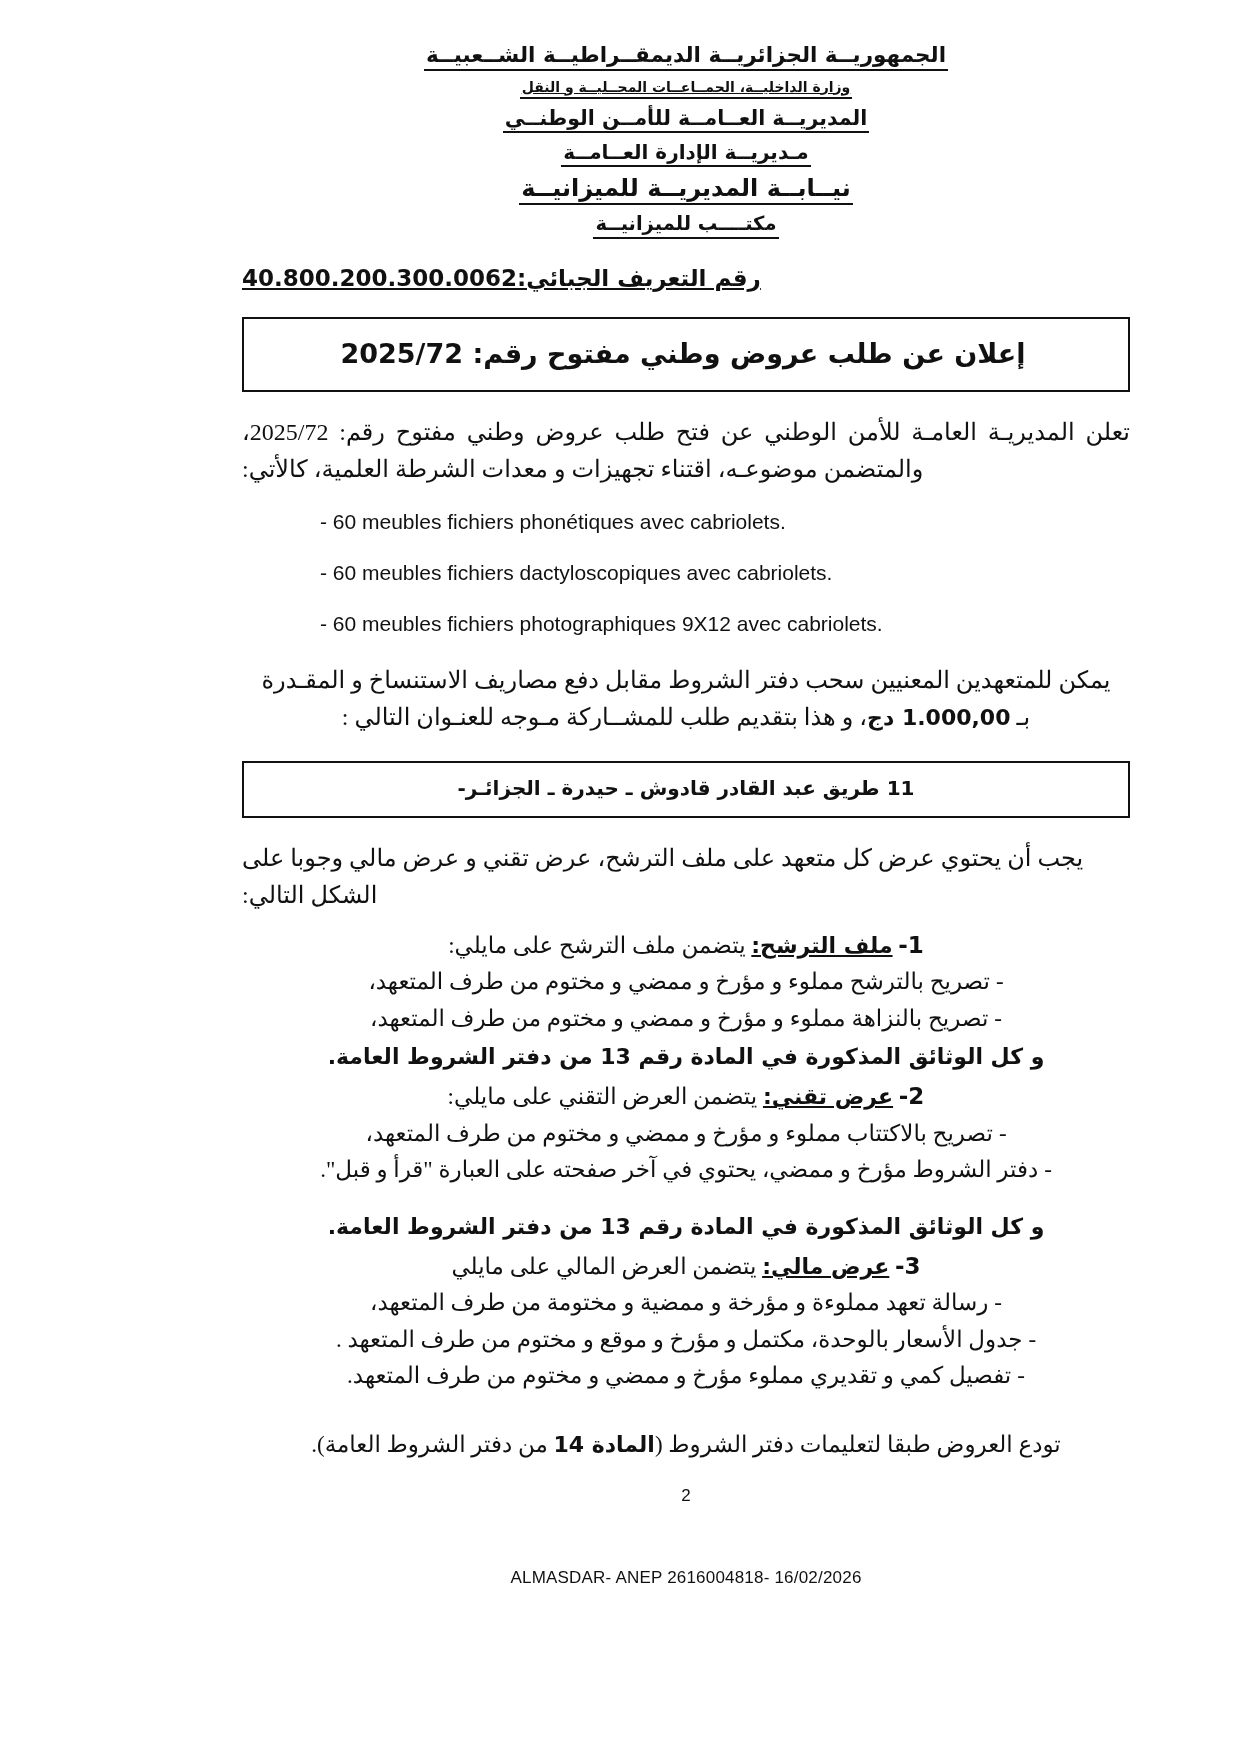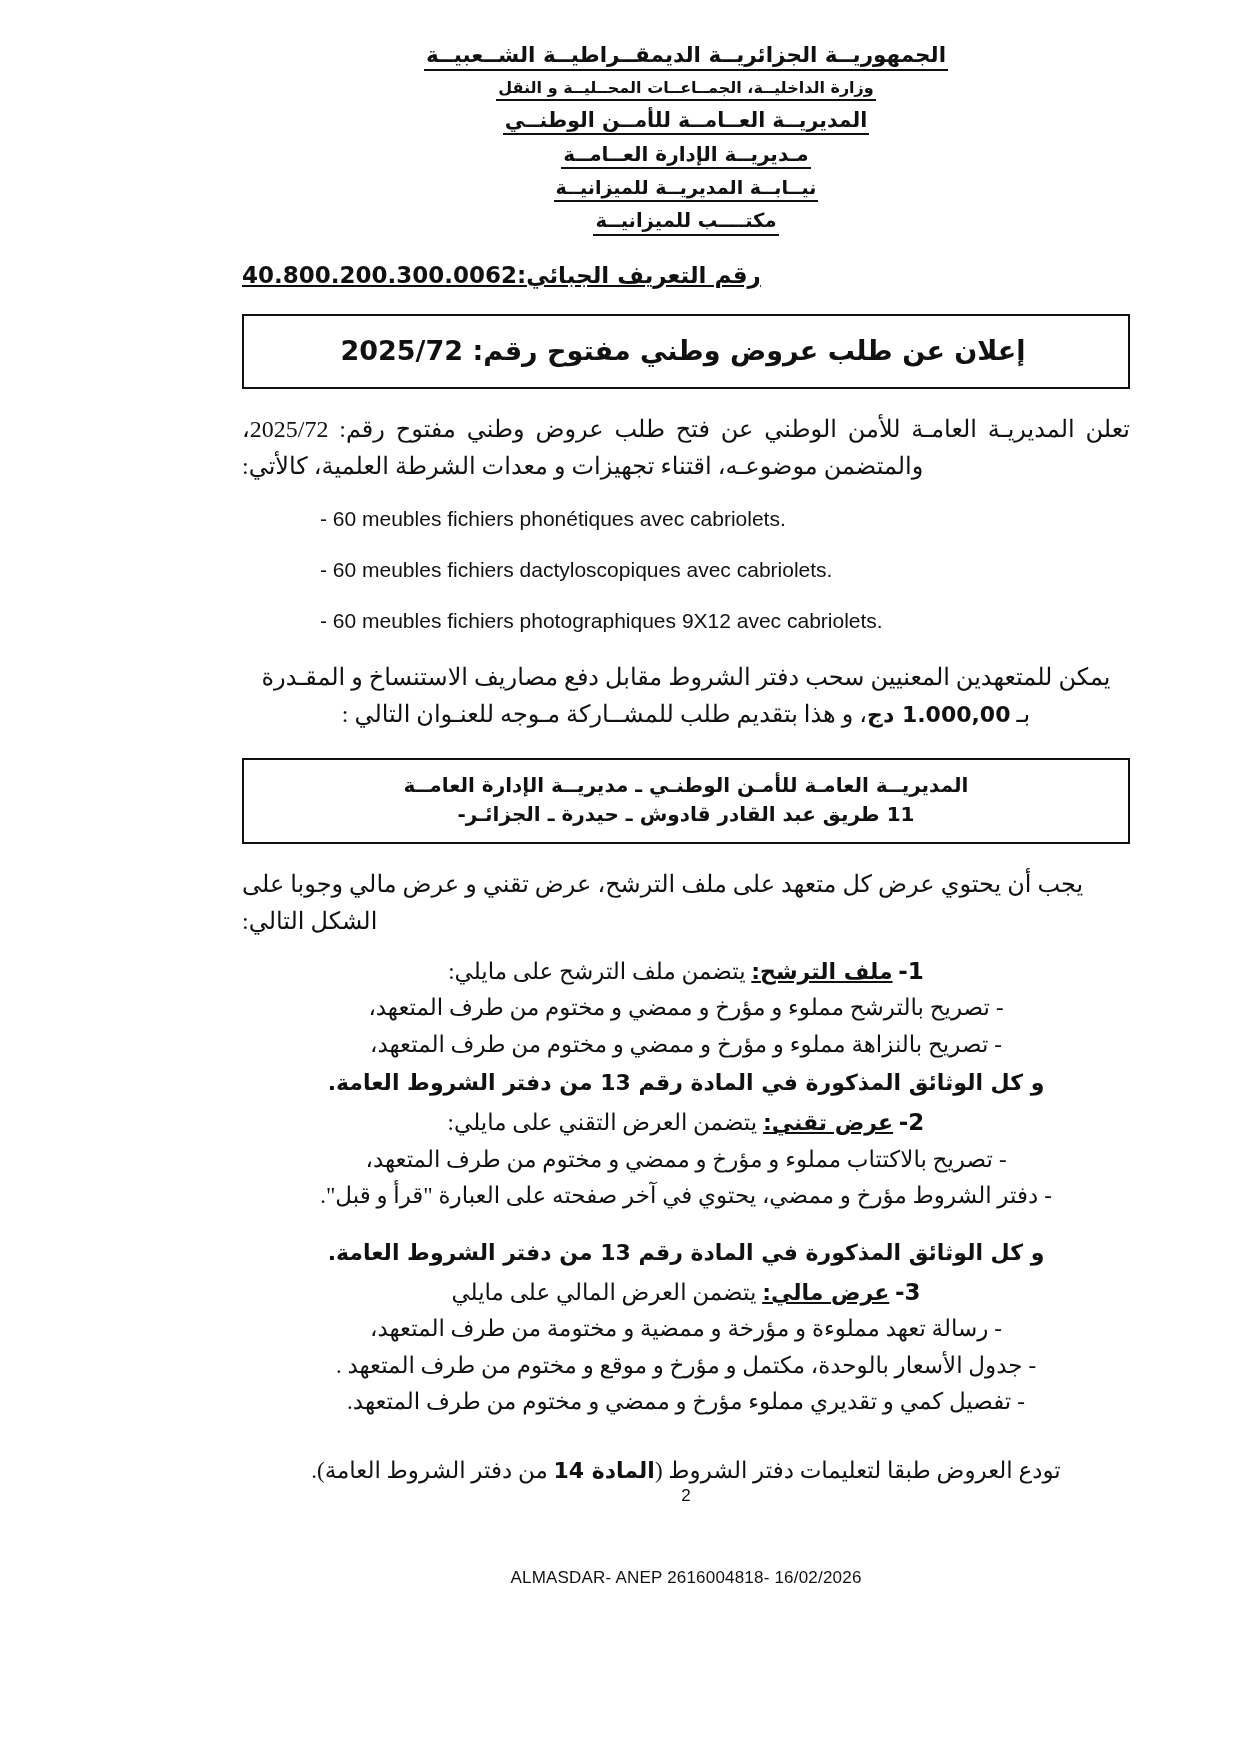--- a/index.html
+++ b/index.html
@@ -29,24 +29,24 @@
     font-size:21px;
     line-height:1.0;
     letter-spacing:0.5px;
     margin:0 auto 9px auto;
     display:table;
     padding:0 2px 3px 2px;
     border-bottom:2.5px solid #111;
     white-space:nowrap;
   }
   .header .hline.h1{font-size:21.5px;}
-  .header .hline.h2{font-size:16px;}
+  .header .hline.h2{font-size:14px;text-decoration:underline;}
   .header .hline.h3{font-size:20.5px;}
   .header .hline.h4{font-size:20px;}
-  .header .hline.h5{font-size:19px;}
+  .header .hline.h5{font-size:24px;}
   .header .hline.h6{font-size:19.5px;}
 
   .taxid{
     text-align:left;
     font-family:"DejaVu Sans","Liberation Sans",sans-serif;
     font-weight:bold;
     font-size:23px;
     margin:26px 0 0 0;
     direction:rtl;
     text-decoration:underline;
@@ -216,21 +216,20 @@
   </div>
 
   <div class="para" style="text-align:center;text-align-last:center;">
     <div>يمكن للمتعهدين المعنيين سحب دفتر الشروط مقابل دفع مصاريف الاستنساخ و المقـدرة</div>
     <div>
       <span>بـ </span><span class="b">1.000,00 دج</span><span>، و هذا بتقديم طلب للمشــاركة مـوجه للعنـوان التالي :</span>
     </div>
   </div>
 
   <div class="box address-box">
-    <div class="addr-line">المديريــة العامـة للأمـن الوطنـي ـ مديريــة الإدارة العامــة</div>
     <div class="addr-line">11 طريق عبد القادر قادوش ـ حيدرة ـ الجزائـر-</div>
   </div>
 
   <div class="para">
     <div style="text-align:justify;">يجب أن يحتوي عرض كل متعهد على ملف الترشح، عرض تقني و عرض مالي وجوبا على</div>
     <div style="text-align:left;">الشكل التالي:</div>
   </div>
 
   <div class="sections">
 

